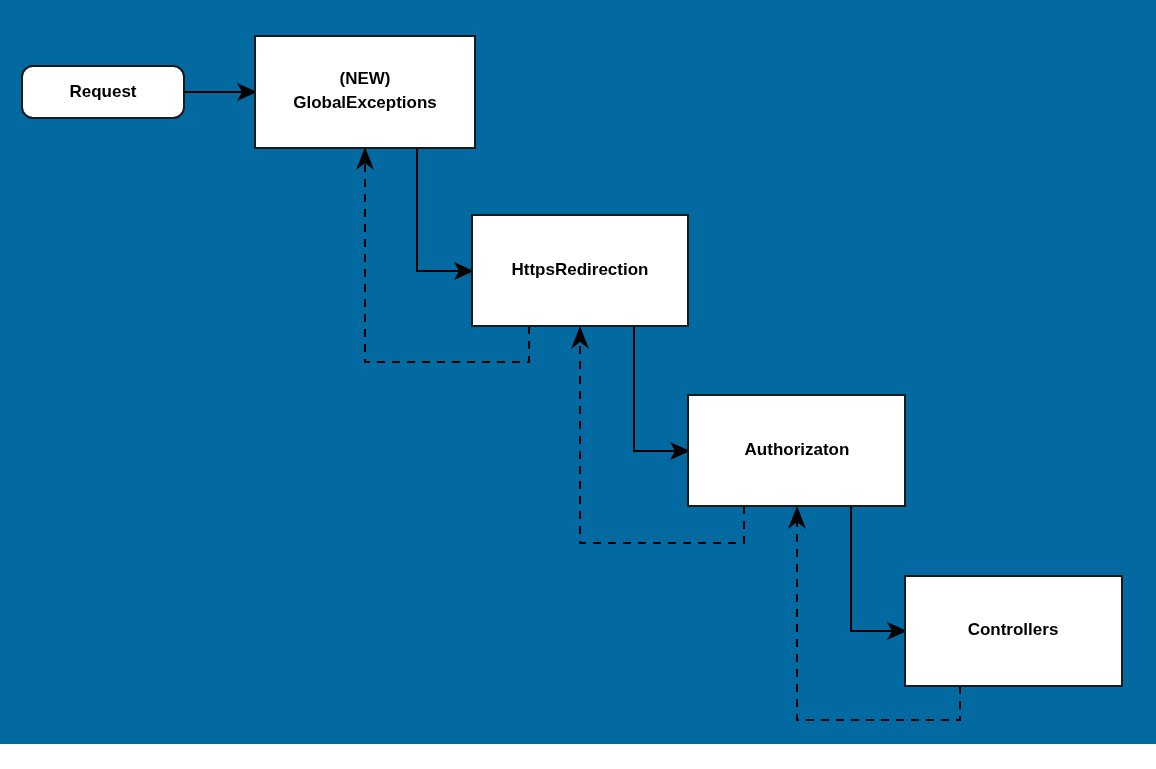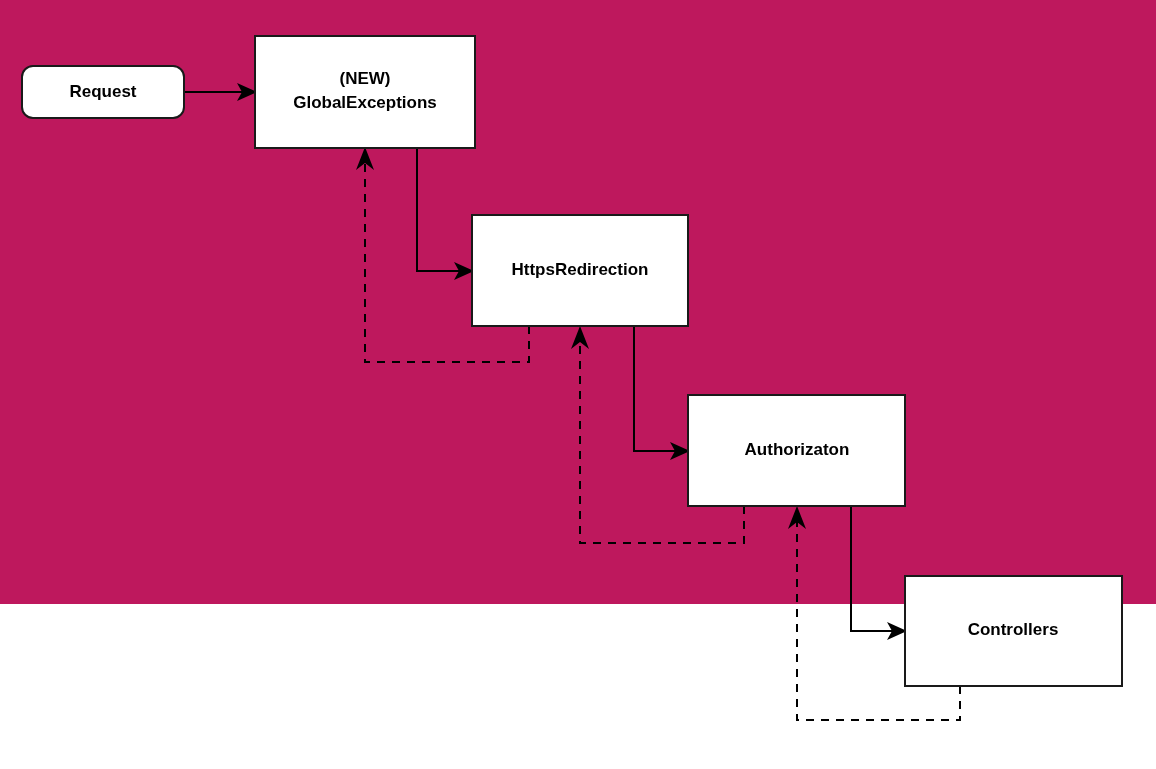--- a/index.html
+++ b/index.html
@@ -9,22 +9,22 @@
   }
   body {
     width: 1156px;
     height: 769px;
     font-family: "Liberation Sans", sans-serif;
     overflow: hidden;
   }
   #diagram-root {
     position: relative;
     width: 1156px;
-    height: 604px;
-    background: #be185d;
+    height: 744px;
+    background: #0369a1;
   }
   svg.diagram-canvas {
     display: block;
     width: 1156px;
     height: 769px;
   }
   .node-shape {
     fill: #ffffff;
     stroke: #1a1a1a;
     stroke-width: 2;

